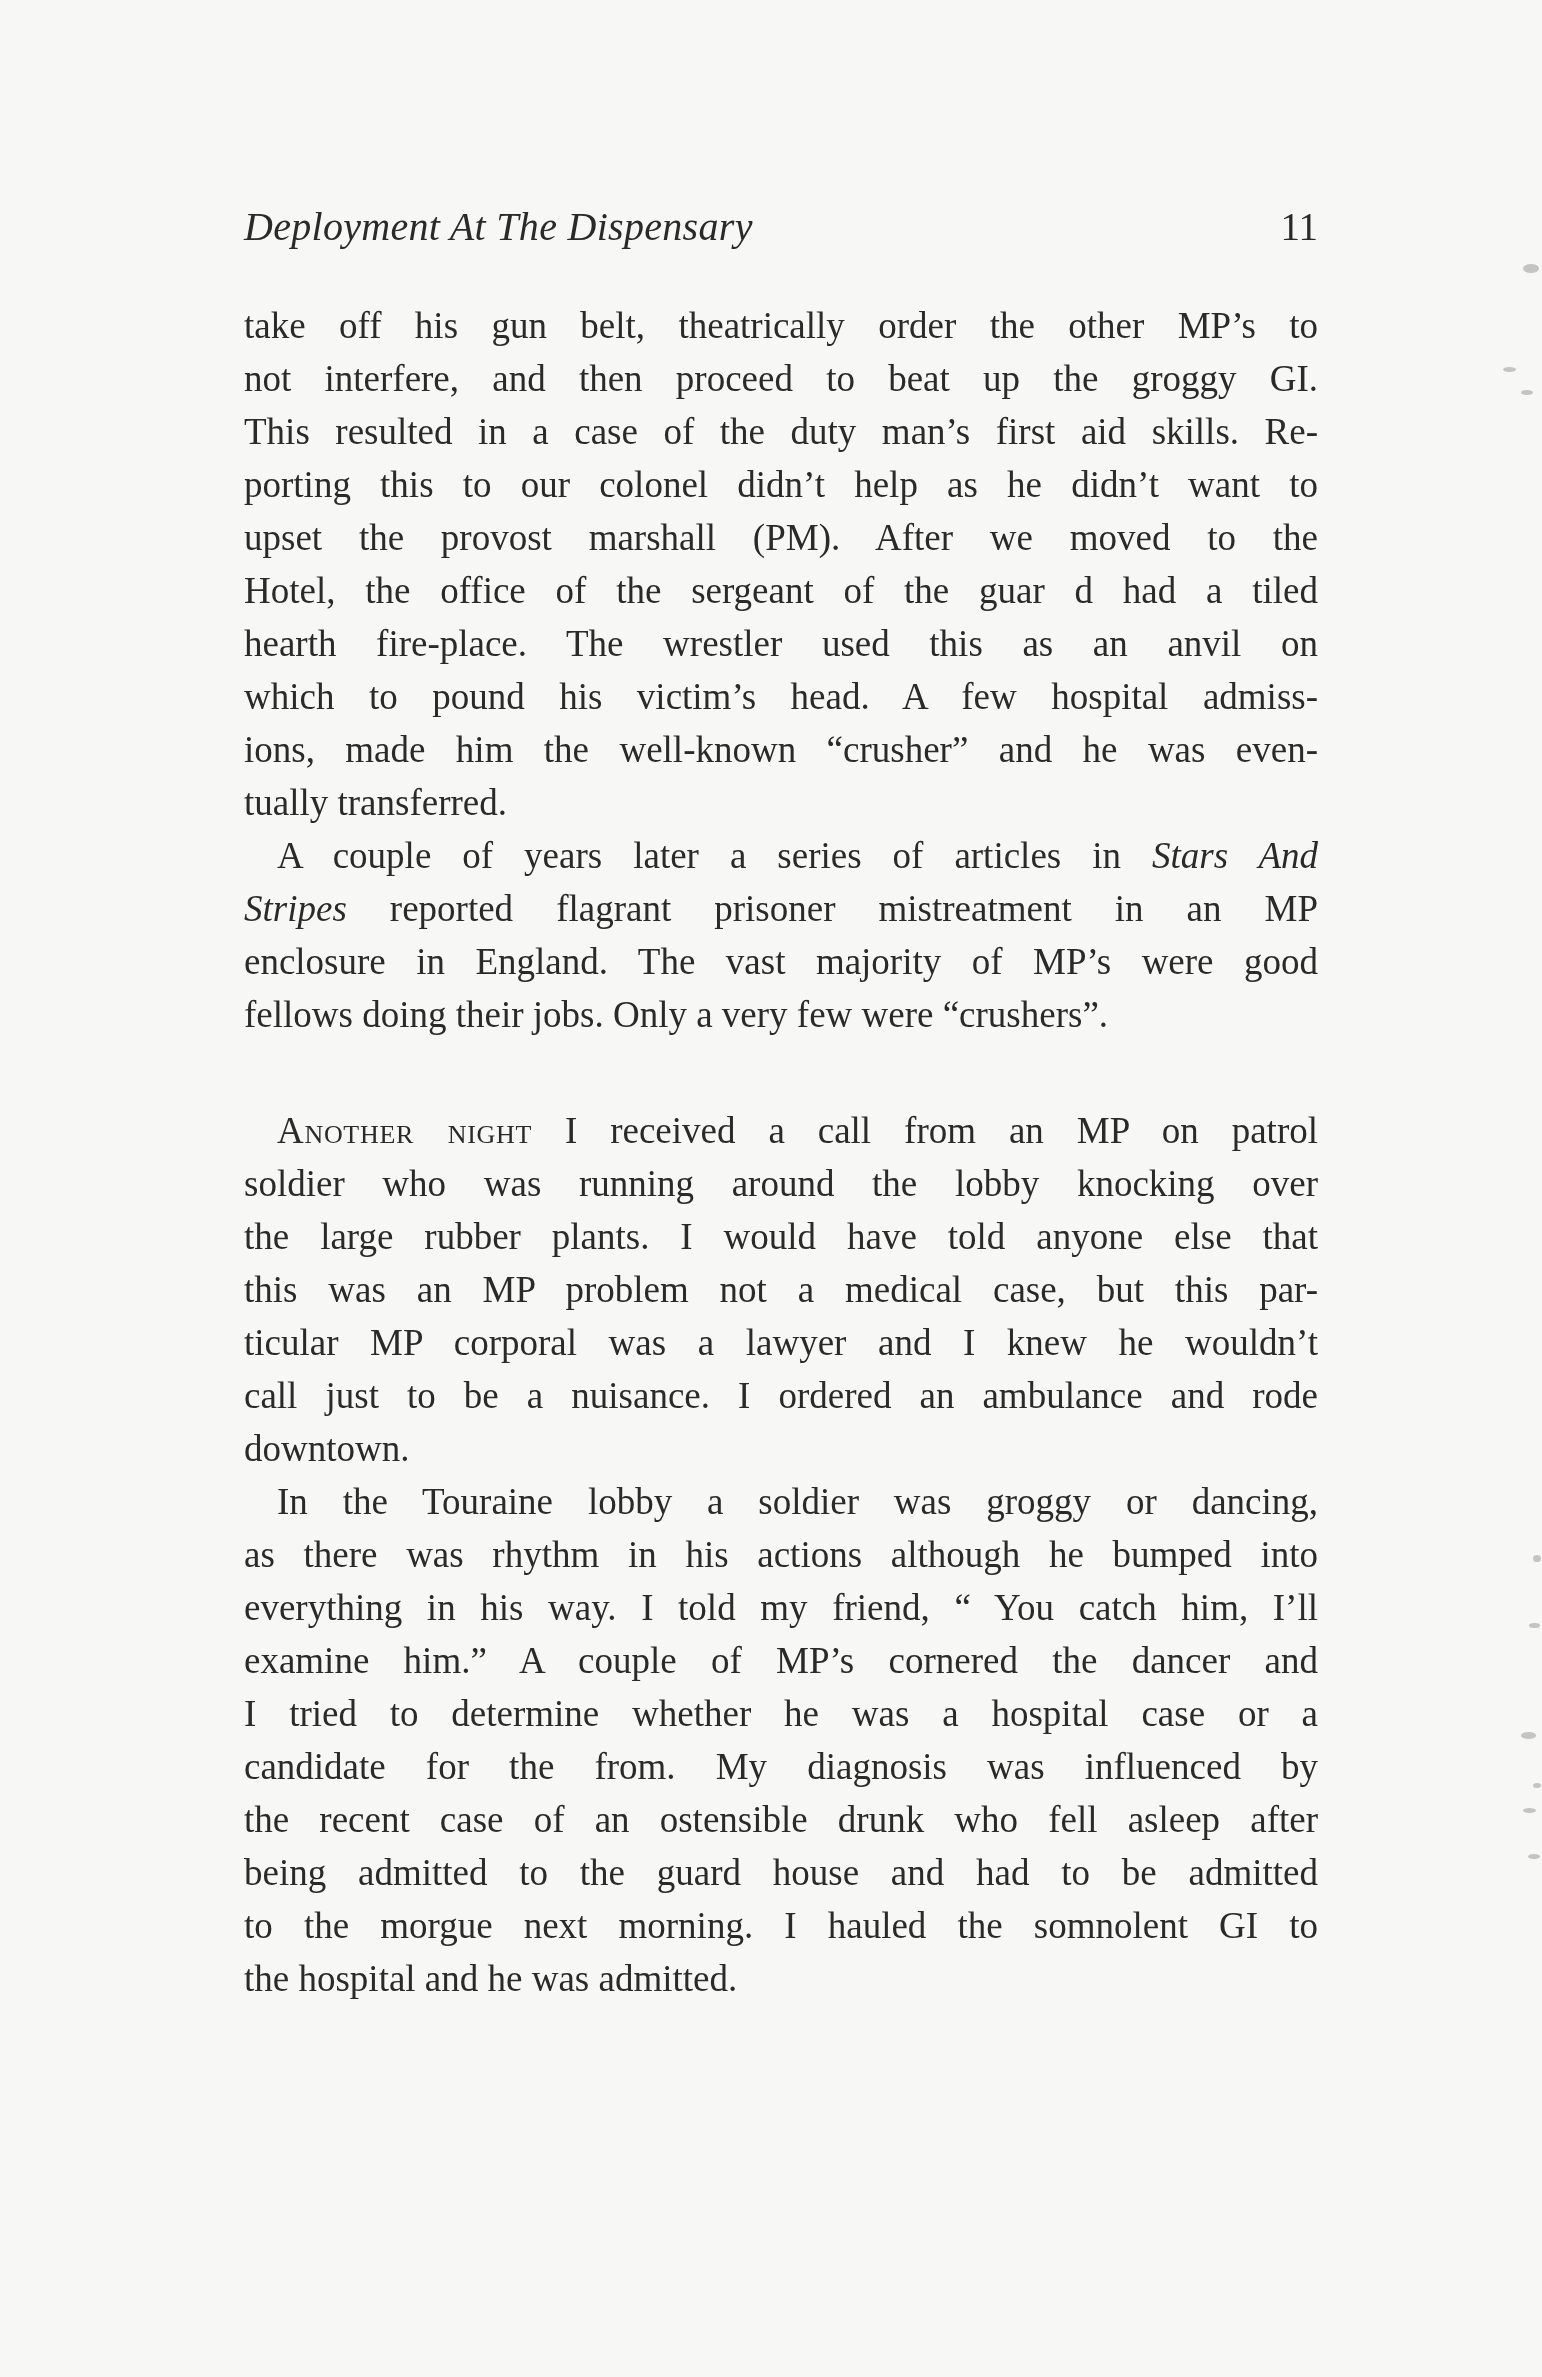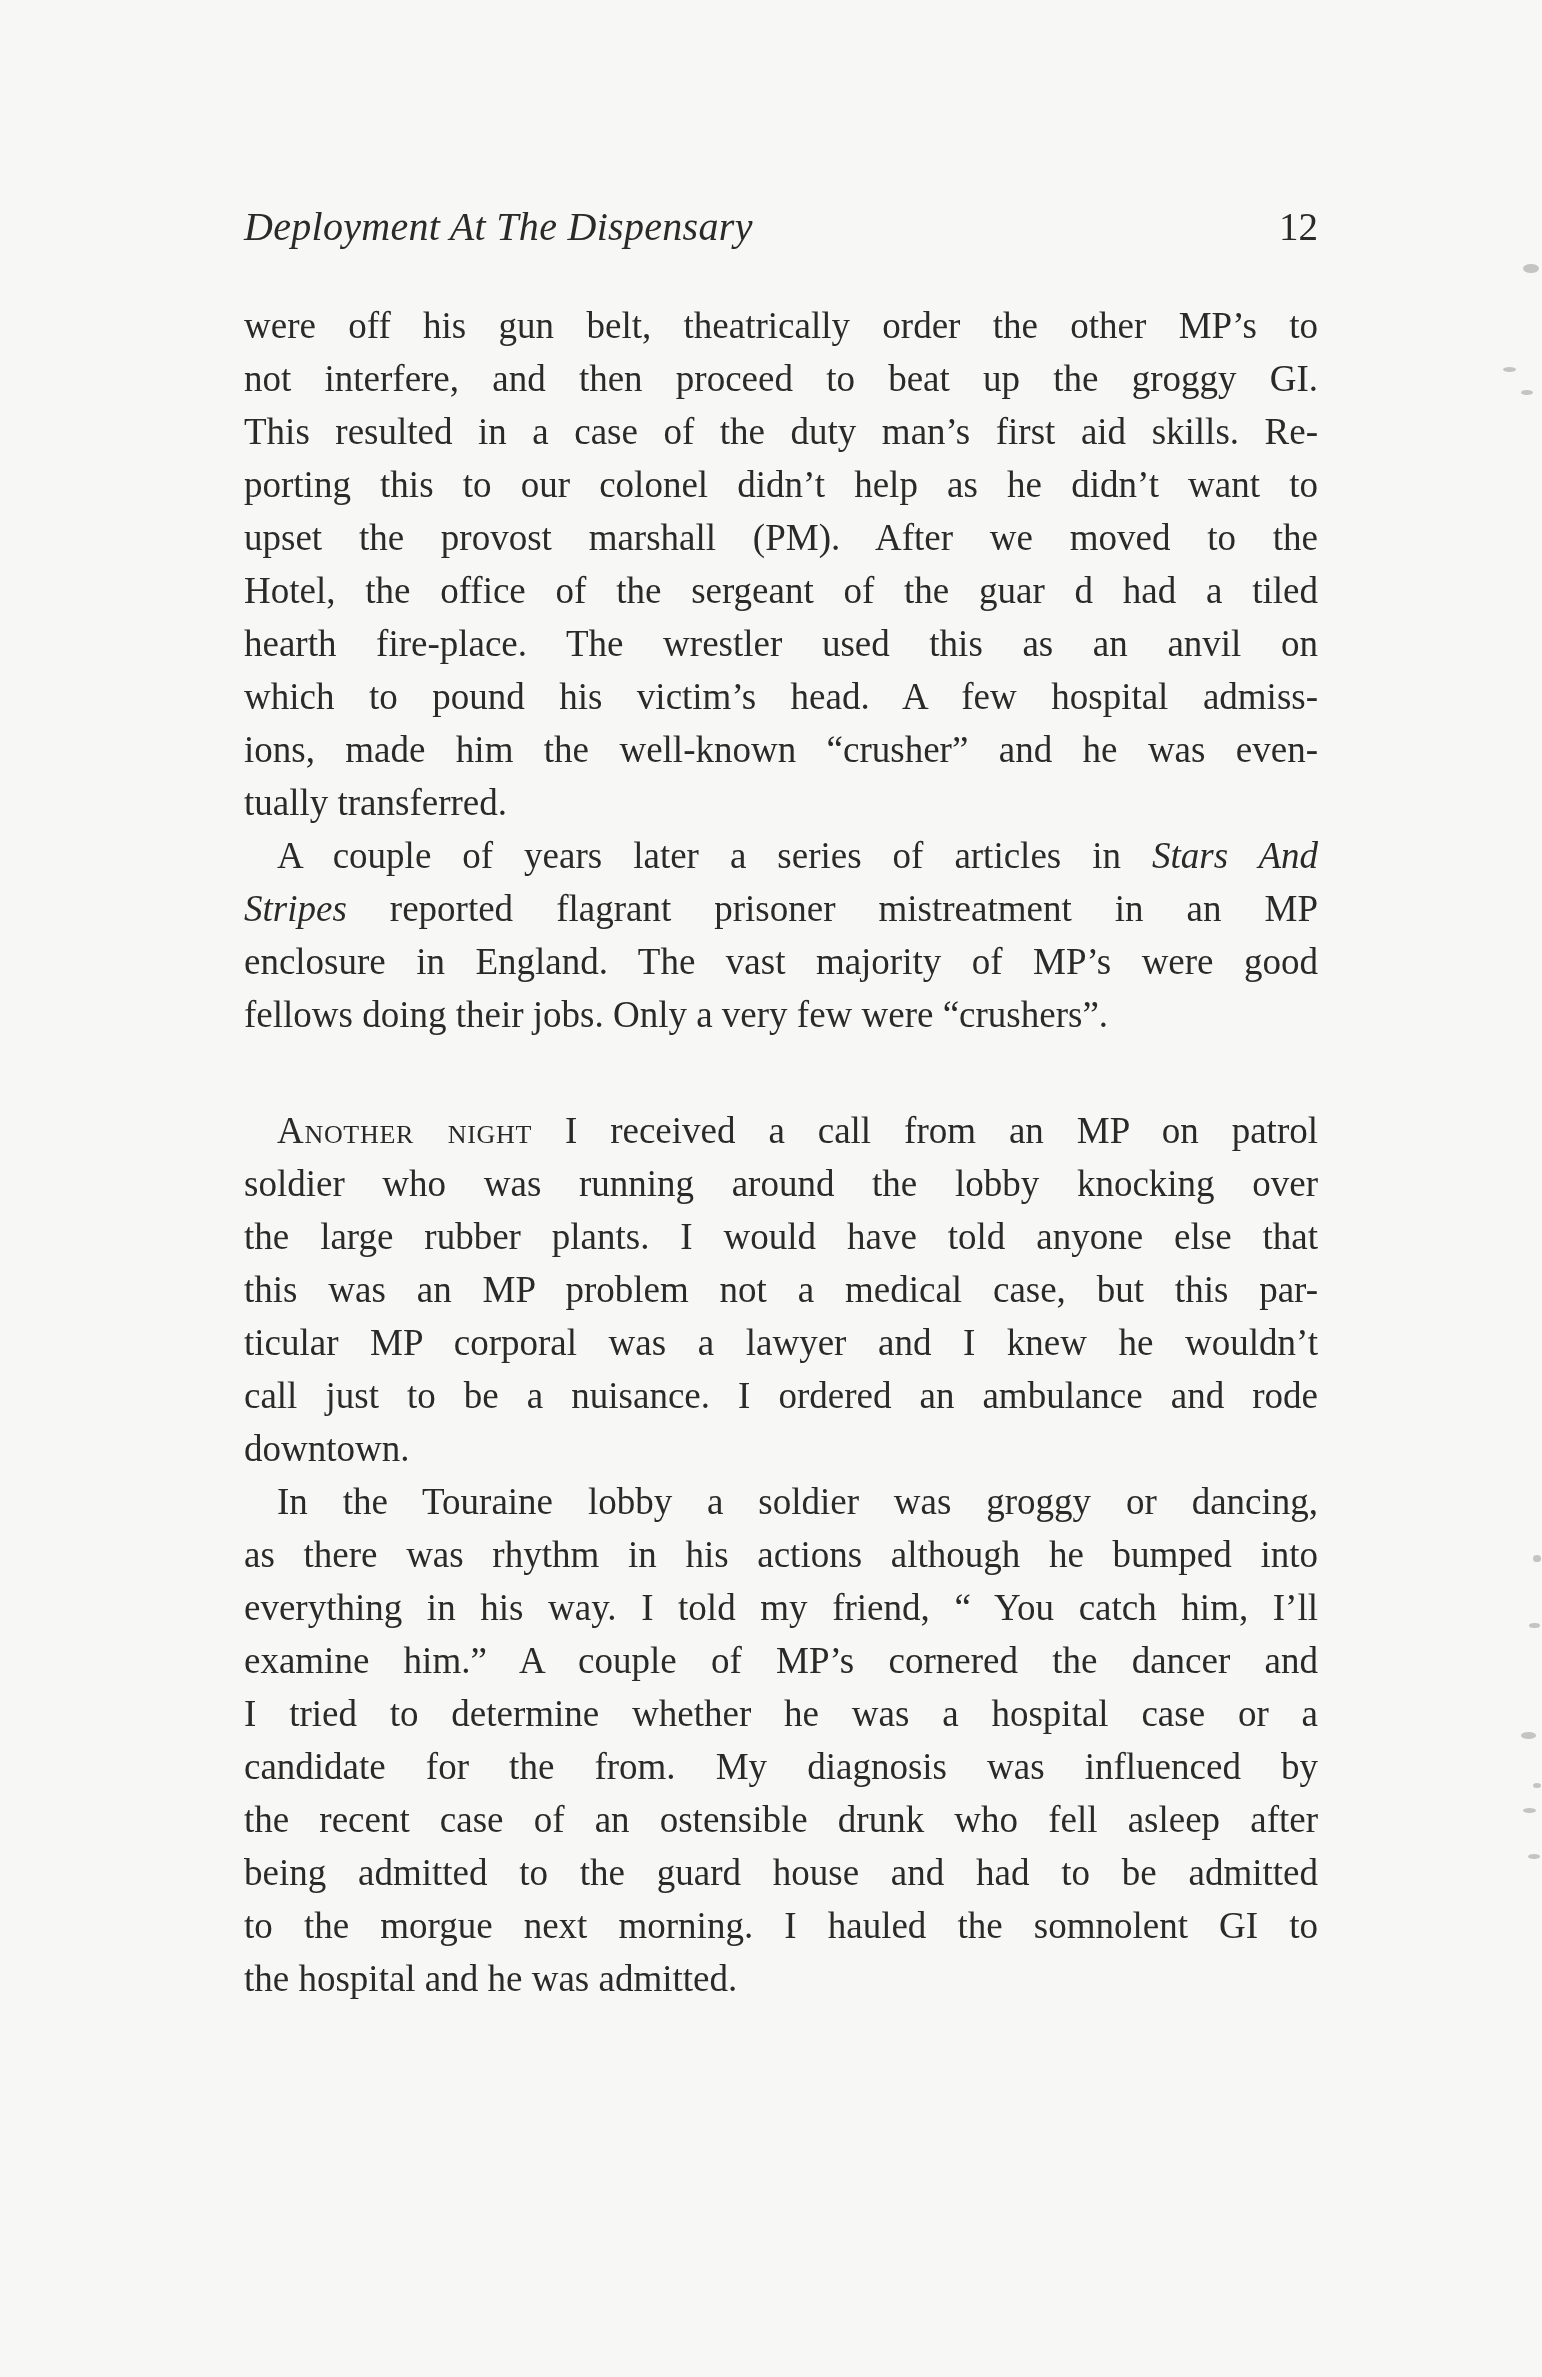--- a/index.html
+++ b/index.html
@@ -40,27 +40,27 @@
     position: absolute; background: #9a9a9a; opacity: 0.55; border-radius: 50%;
   }
 </style>
 </head>
 <body>
 
 <div class="page">
 
   <div class="header">
     <span class="running-title">Deployment At The Dispensary</span>
-    <span class="page-number">12</span>
+    <span class="page-number">11</span>
   </div>
 
   <div class="body-text">
 
     <div>
-      <span class="line">were off his gun belt, theatrically order the other MP’s to</span>
+      <span class="line">take off his gun belt, theatrically order the other MP’s to</span>
       <span class="line">not interfere, and then proceed to beat up the groggy GI.</span>
       <span class="line">This resulted in a case of the duty man’s first aid skills. Re-</span>
       <span class="line">porting this to our colonel didn’t help as he didn’t want to</span>
       <span class="line">upset the provost marshall (PM). After we moved to the</span>
       <span class="line">Hotel, the office of the sergeant of the guar d had a tiled</span>
       <span class="line">hearth fire-place. The wrestler used this as an anvil on</span>
       <span class="line">which to pound his victim’s head. A few hospital admiss-</span>
       <span class="line">ions, made him the well-known “crusher” and he was even-</span>
       <span class="line last">tually transferred.</span>
     </div>

